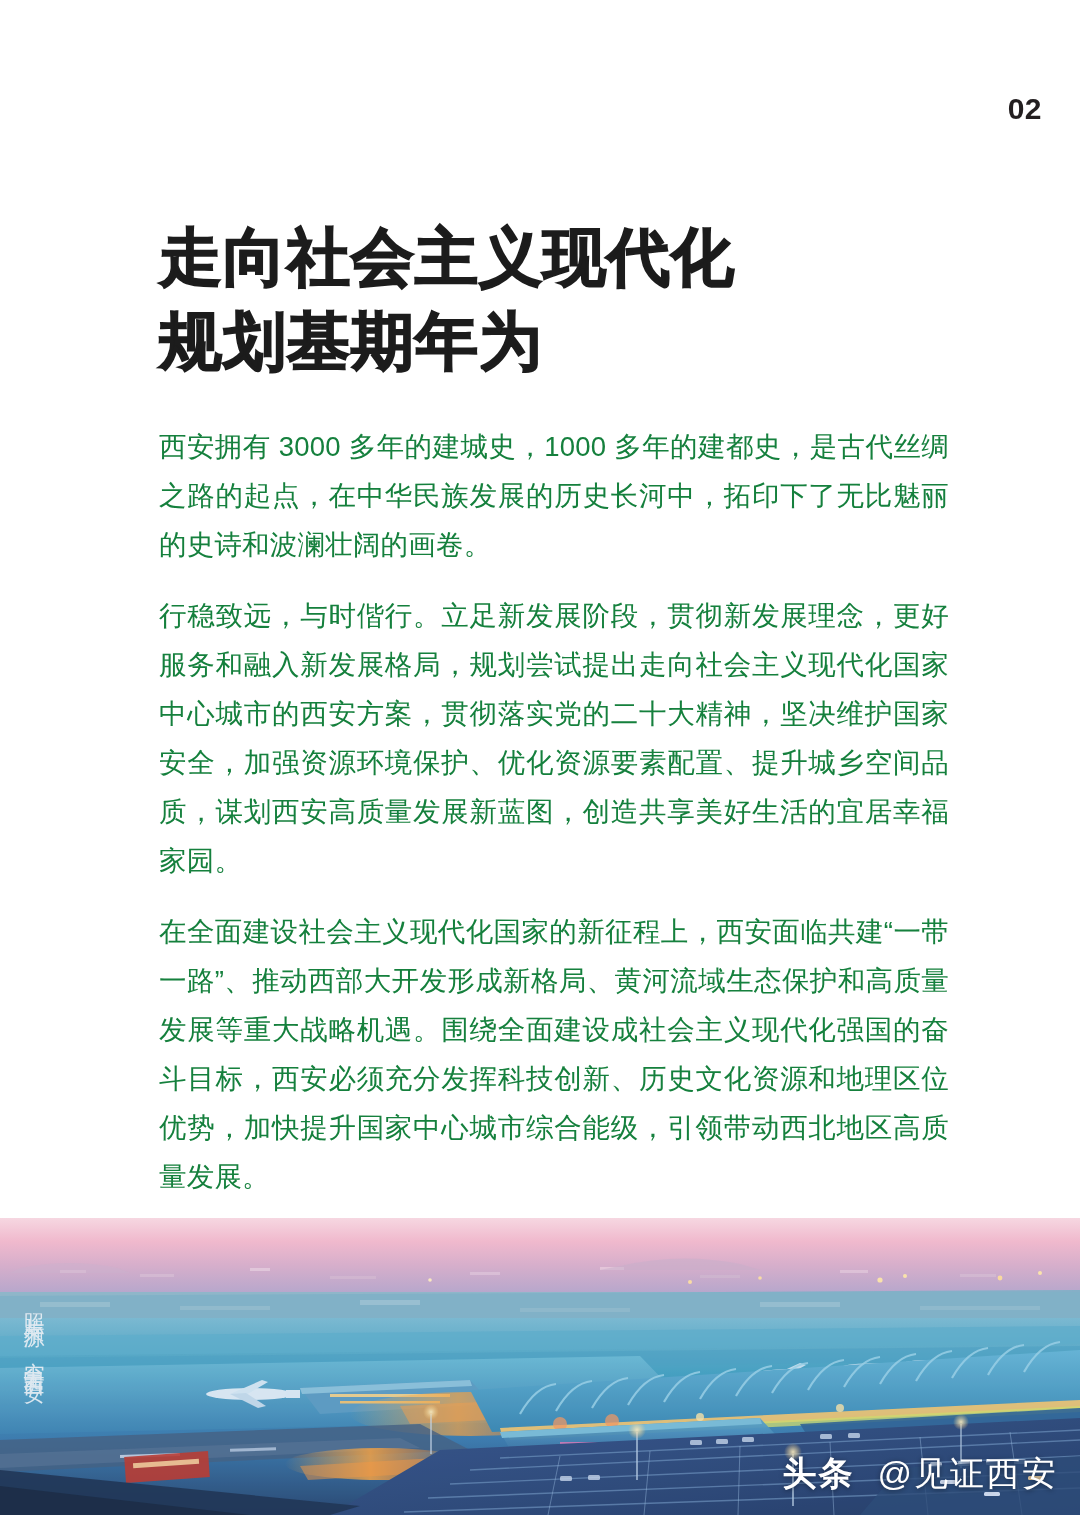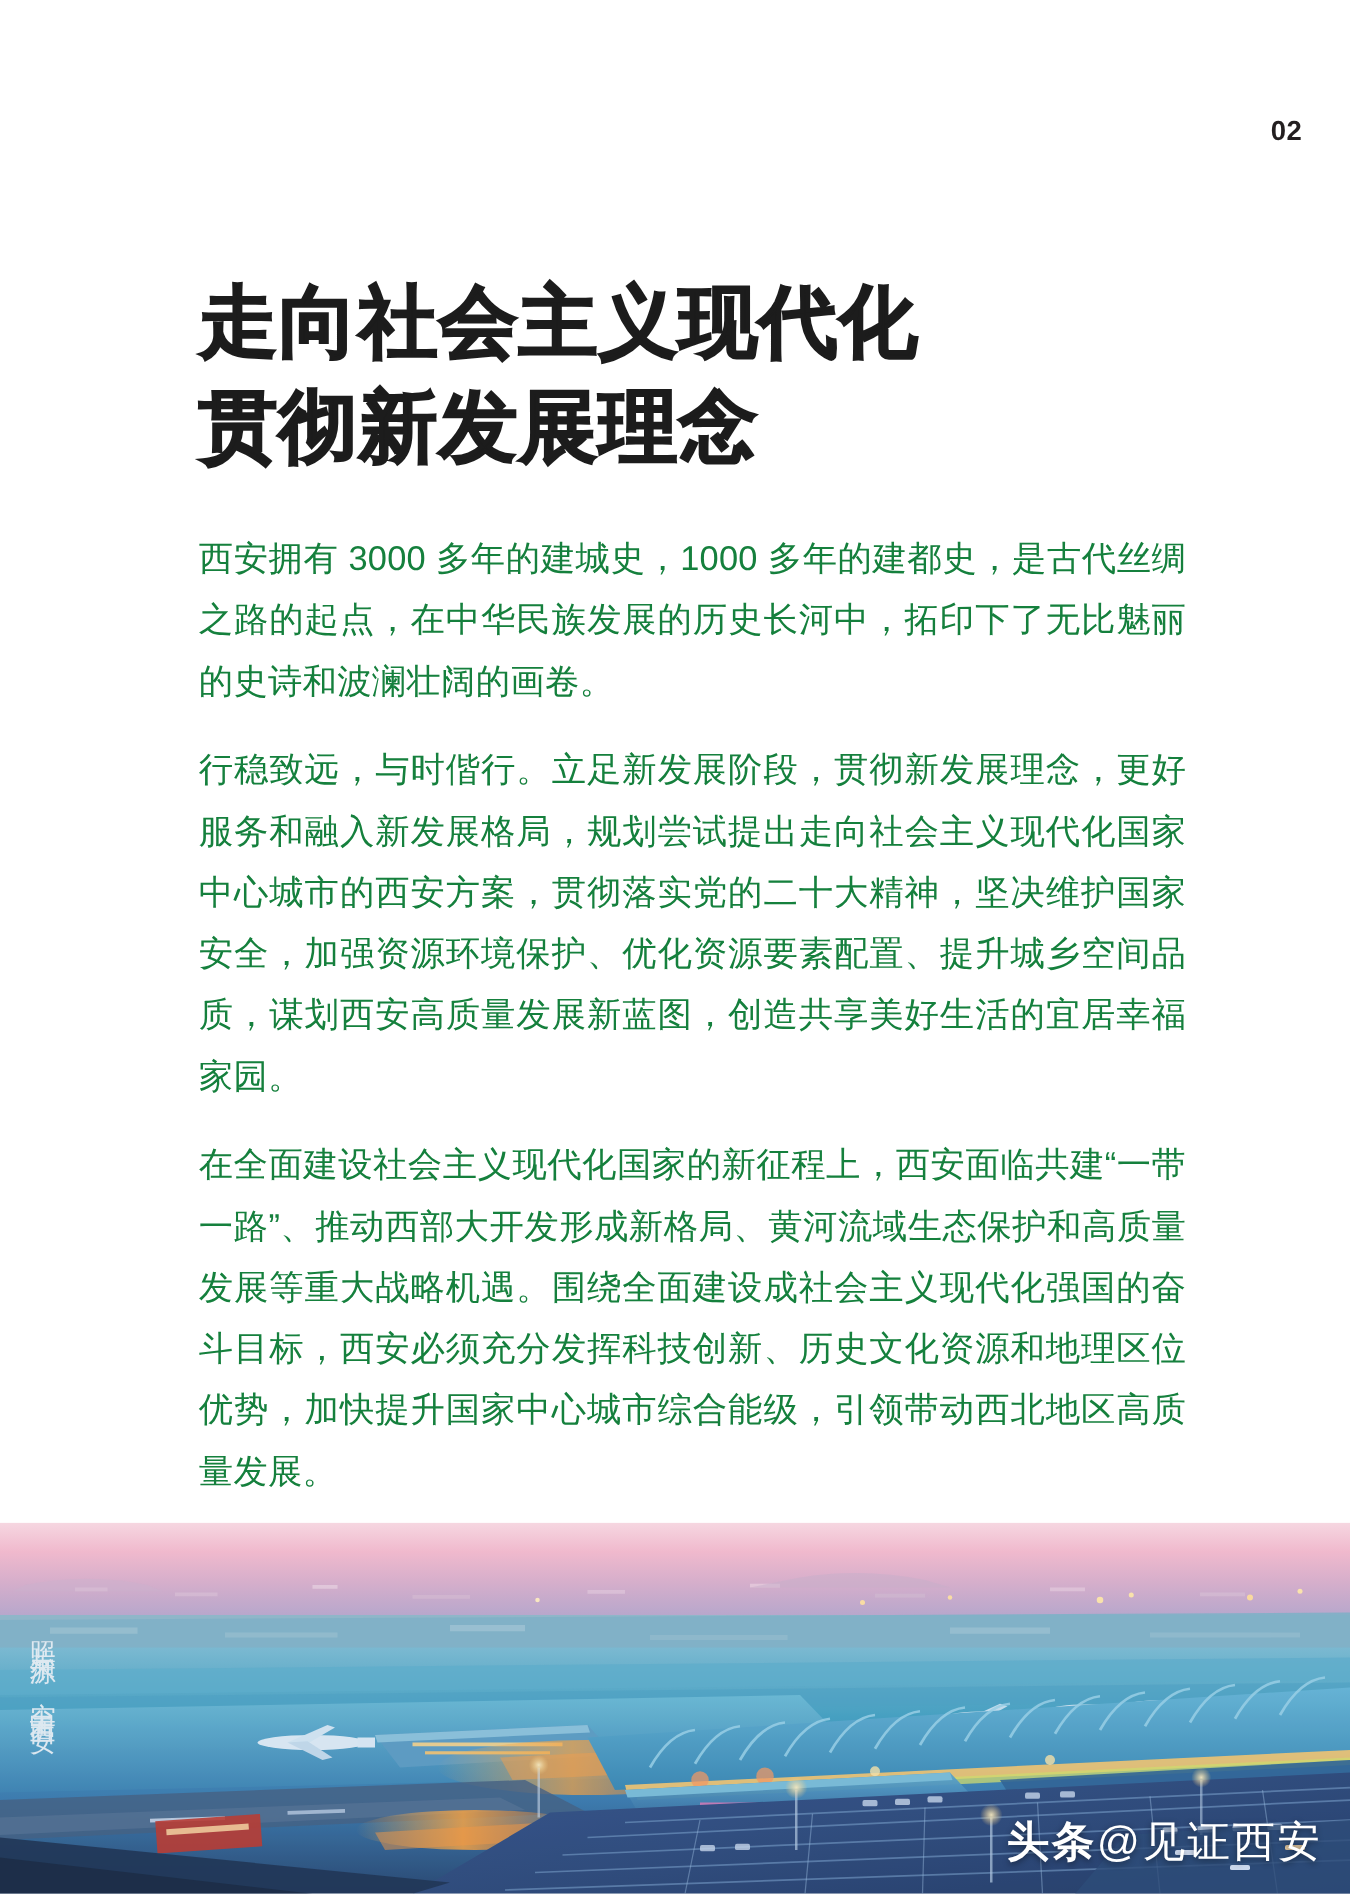--- a/index.html
+++ b/index.html
@@ -19,21 +19,21 @@
     position: absolute;
     inset: 0;
     background: #ffffff;
   }
 
   
   .page-number {
     position: absolute;
     top: 92px;
     right: 38px;
-    font-size: 22px;
+    font-size: 30px;
     font-weight: bold;
     color: #231f20;
     letter-spacing: 0.5px;
   }
 
   
   .content {
     position: absolute;
     left: 159px;
     top: 216px;
@@ -101,41 +101,41 @@
   .watermark {
     position: absolute;
     right: 22px;
     bottom: 18px;
     font-size: 34px;
     color: #ffffff;
     letter-spacing: 2px;
     text-shadow: 0 1px 5px rgba(0,0,0,0.45);
     display: flex;
     align-items: center;
-    gap: 0;
+    gap: 23px;
   }
   .watermark .wm-brand {
     font-weight: bold;
   }
   .watermark .wm-handle {
     font-weight: normal;
   }
 </style>
 </head>
 <body>
 
 <div class="page">
 
   <div class="page-number">02</div>
 
   <div class="content">
 
     <h1 class="headline">
       <span class="line">走向社会主义现代化</span>
-      <span class="line">贯彻新发展理念</span>
+      <span class="line">规划基期年为</span>
     </h1>
 
     <div class="body-text">
       <p>西安拥有 3000 多年的建城史，1000 多年的建都史，是古代丝绸之路的起点，在中华民族发展的历史长河中，拓印下了无比魅丽的史诗和波澜壮阔的画卷。</p>
       <p>行稳致远，与时偕行。立足新发展阶段，贯彻新发展理念，更好服务和融入新发展格局，规划尝试提出走向社会主义现代化国家中心城市的西安方案，贯彻落实党的二十大精神，坚决维护国家安全，加强资源环境保护、优化资源要素配置、提升城乡空间品质，谋划西安高质量发展新蓝图，创造共享美好生活的宜居幸福家园。</p>
       <p>在全面建设社会主义现代化国家的新征程上，西安面临共建“一带一路”、推动西部大开发形成新格局、黄河流域生态保护和高质量发展等重大战略机遇。围绕全面建设成社会主义现代化强国的奋斗目标，西安必须充分发挥科技创新、历史文化资源和地理区位优势，加快提升国家中心城市综合能级，引领带动西北地区高质量发展。</p>
       <p>规划依据中共中央 国务院《关于建立国土空间规划体系并监督实施的若干意见》《西安都市圈发展规划》等相关文件与规划，结合西安实际编制。西安市国土面积含委托代管西咸新区直管区总面积 10588 平方公里，本次规划范围为西安市行政辖区，总面积 10097 平方公里。规划基期年为 2020 年，规划目标年为 2035 年，近期目标年为 2025 年。</p>
     </div>
 
   </div>

